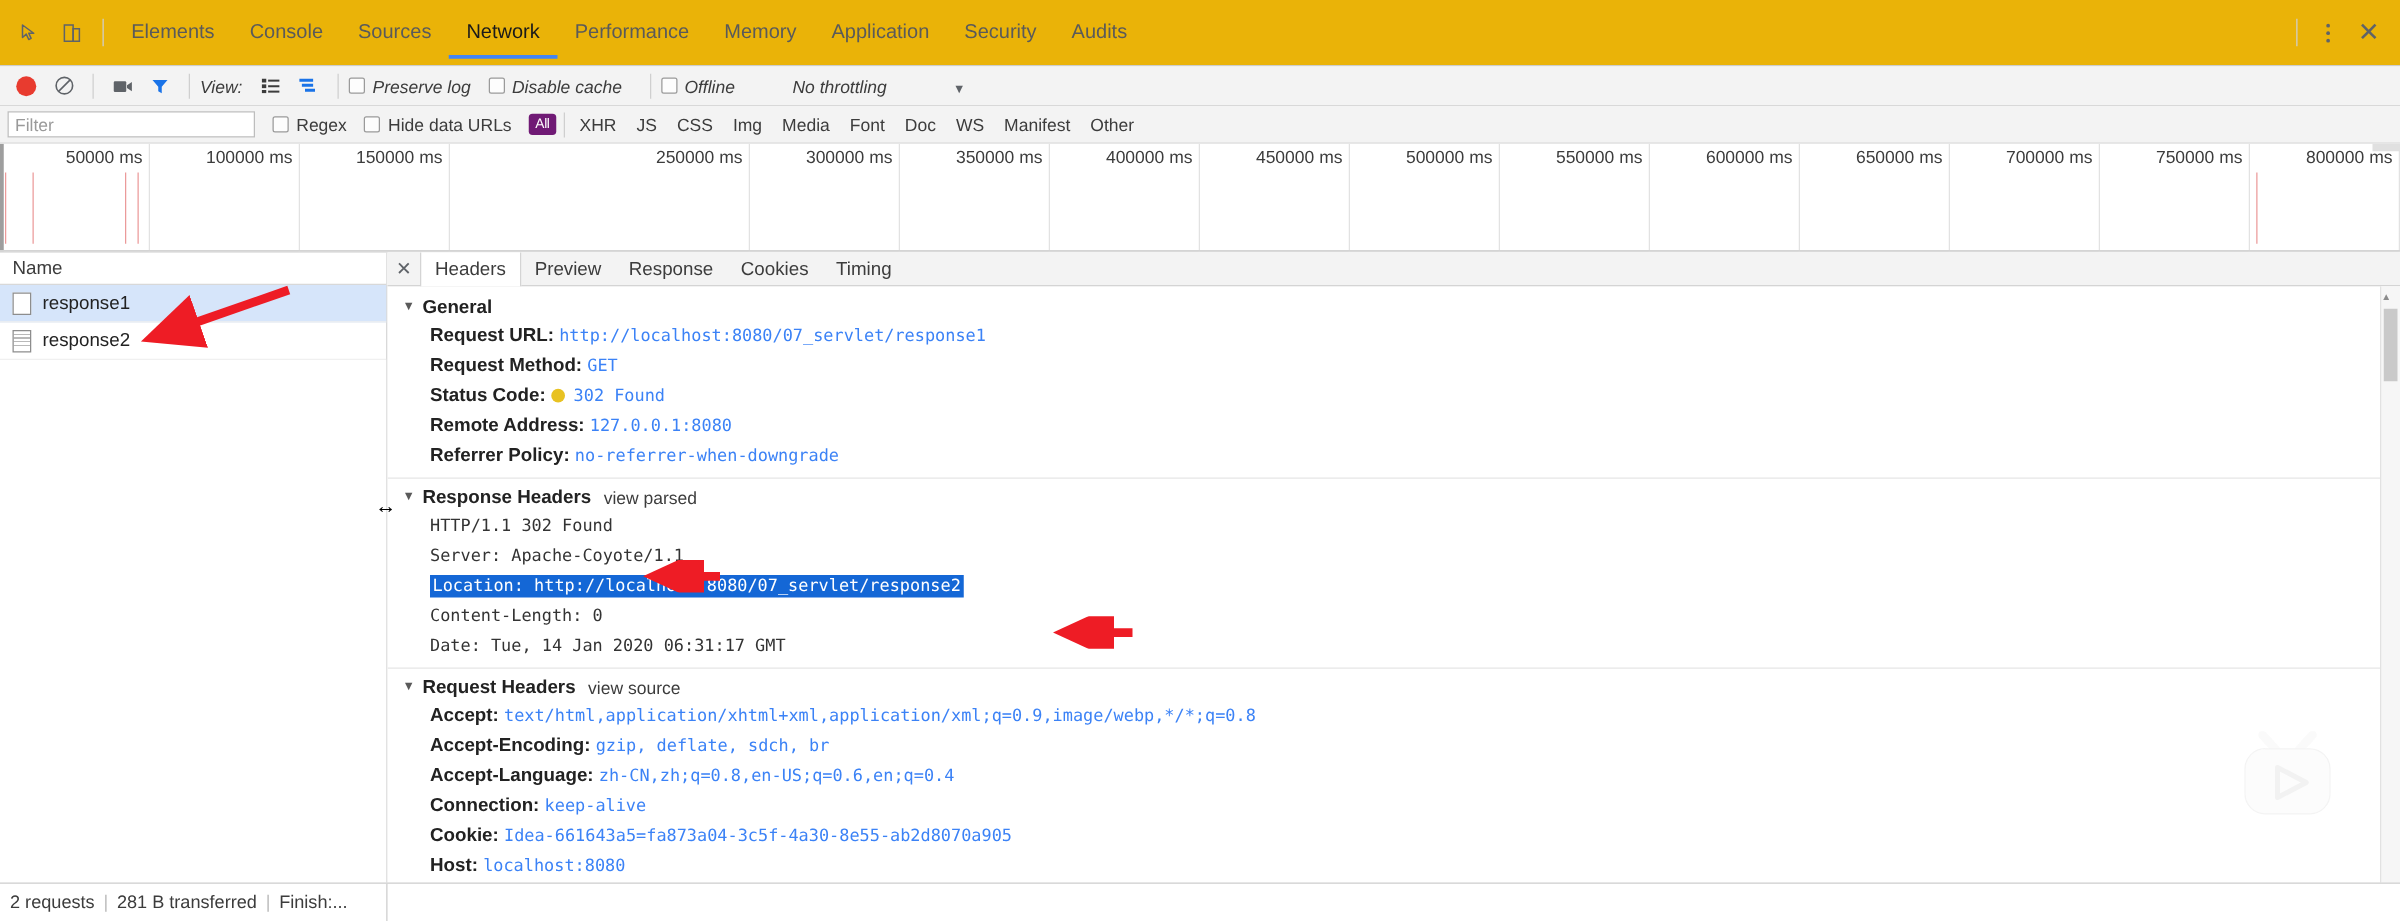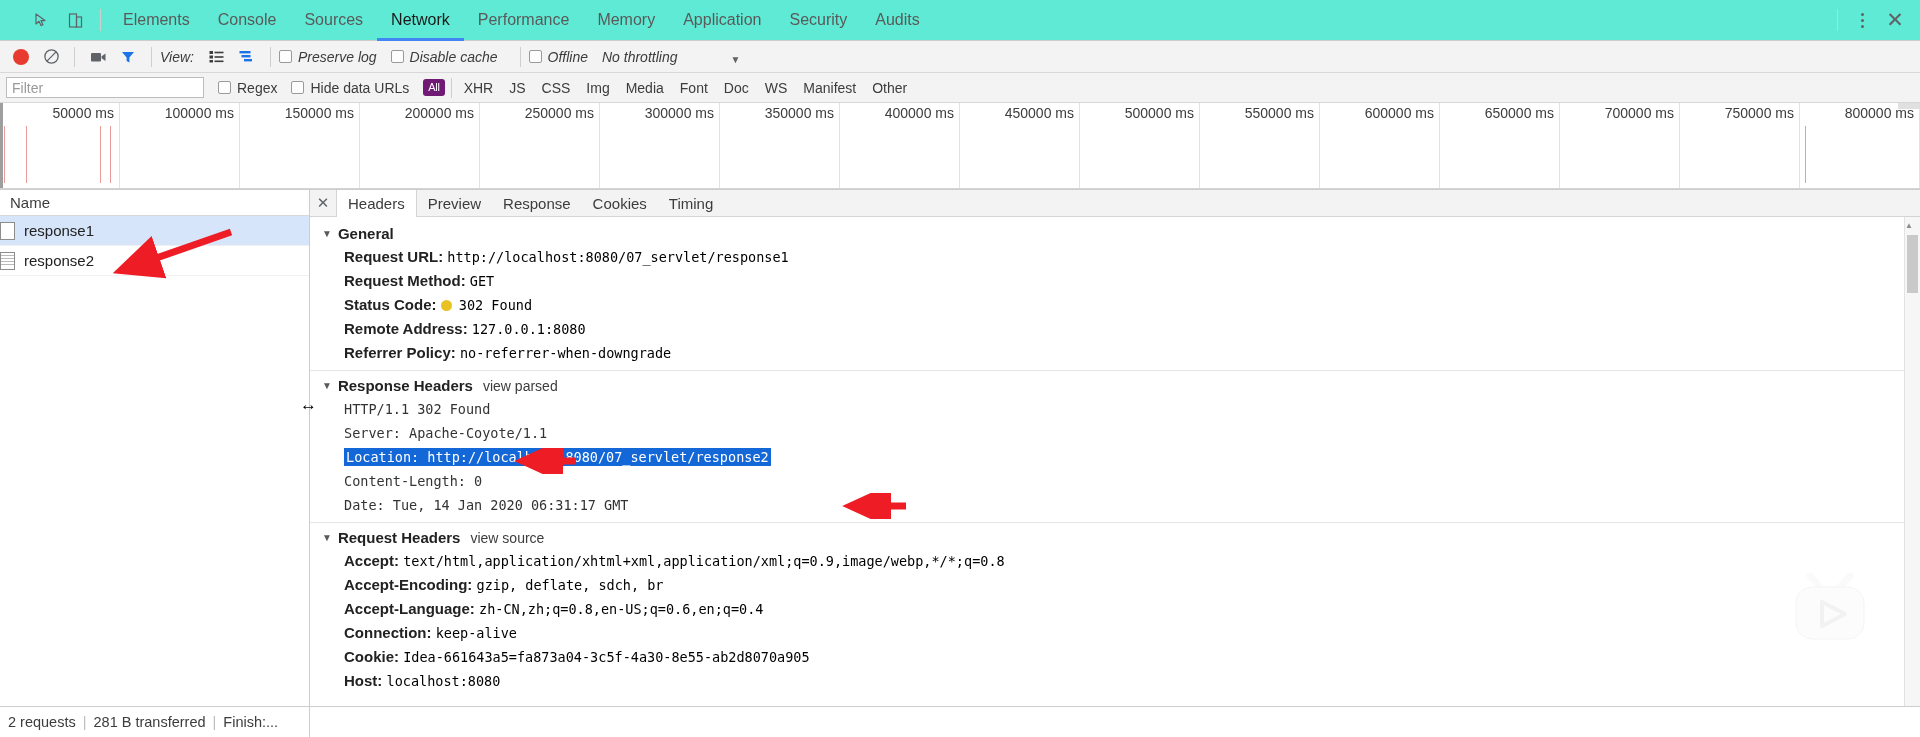--- a/index.html
+++ b/index.html
@@ -8,25 +8,25 @@
     width: 1920px; height: 737px;
     overflow: hidden;
     background: #ffffff;
     font-family: "Liberation Sans", sans-serif;
     -webkit-font-smoothing: antialiased;
   }
   #app { position: relative; width: 1920px; height: 737px; background:#fff; }
 
   
   .tabbar {
-    height: 41px;
+    height: 53px;
     display: flex; align-items: center;
-    background: #5eead4;
+    background: #eab308;
     border-bottom: 1px solid #cdcdcd;
-    padding-left: 24px;
+    padding-left: 6px;
   }
   .tb-icon {
     width: 34px; height: 34px;
     display: flex; align-items: center; justify-content: center;
     cursor: pointer;
   }
   .tb-sep { width:1px; height:22px; background:#cfcfcf; margin:0 8px; }
   .tabs { display: flex; align-items: stretch; height: 41px; }
   .tab {
     padding: 0 14px;
@@ -59,21 +59,21 @@
   }
   .rec-dot { width:16px; height:16px; border-radius:50%; background:#e83b2f; }
   .btn-sq { width:30px; height:26px; display:flex; align-items:center; justify-content:center; cursor:pointer; }
   .vsep { width:1px; height:20px; background:#cfcfcf; margin:0 8px; }
   .viewlabel { margin-right:8px; color:#3c3c3c; font-size:14px; }
   .chk {
     width:13px; height:13px; border:1px solid #9a9a9a; background:#fdfdfd;
     border-radius:2px; display:inline-block; flex:none;
   }
   .chkwrap { display:flex; align-items:center; gap:6px; margin-right:14px; cursor:pointer; white-space:nowrap; }
-  .throttle { display:flex; align-items:flex-end; gap:5px; cursor:pointer; }
+  .throttle { display:flex; align-items:flex-end; gap:5px; cursor:pointer;margin-left:32px; }
   .throttle .caret { margin-left: 48px; font-size:10px; color:#5f6368; }
 
   
   .filterbar {
     height: 30px;
     display:flex; align-items:center;
     background:#f3f3f3;
     border-bottom:1px solid #d8d8d8;
     padding: 0 6px;
     font-size:14px; color:#3c3c3c;
@@ -117,21 +117,21 @@
   .reqpanel { width: 310px; flex:none; background:#fff;
               border-right:1px solid #cdcdcd; display:flex; flex-direction:column; }
   .reqhead {
     height: 26px; display:flex; align-items:center;
     border-bottom:1px solid #d8d8d8;
     font-size:15px; color:#3c3c3c; padding-left: 10px;
     background:#fff;
   }
   .reqrow {
     height: 30px; display:flex; align-items:center; gap:9px;
-    font-size:15px; color:#222; cursor:pointer;
+    padding-left: 10px; font-size:15px; color:#222; cursor:pointer;
     border-bottom:1px solid #f0f0f0;
   }
   .reqrow.selected { background:#d6e5fa; }
   .doc-ico { width:15px; height:18px; border:1px solid #8d8d8d; background:#fff; flex:none; }
   .doc-ico.lines {
     background:
       linear-gradient(to bottom, transparent 2px, #b9b9b9 2px, #b9b9b9 3px, transparent 3px),
       linear-gradient(to bottom, transparent 5px, #b9b9b9 5px, #b9b9b9 6px, transparent 6px),
       linear-gradient(to bottom, transparent 8px, #b9b9b9 8px, #b9b9b9 9px, transparent 9px),
       linear-gradient(to bottom, transparent 11px, #b9b9b9 11px, #b9b9b9 12px, transparent 12px),
@@ -166,21 +166,21 @@
   .section-title {
     display:flex; align-items:center; gap:10px;
     padding: 2px 0 3px 12px;
     font-weight: bold; color:#222; font-size:15px;
   }
   .tri { font-size:10px; color:#5a5a5a; margin-right:-4px; }
   .viewlink { font-weight: normal; color:#3c3c3c; font-size:14px; cursor:pointer; }
   .hr { height:1px; background:#e6e6e6; margin: 5px 0 4px 0; }
   .hrow { padding: 2px 0 2px 34px; line-height: 20px; white-space: nowrap; }
   .hk { font-weight: bold; color:#222; }
-  .hv { font-family:"DejaVu Sans Mono", monospace; color:#000000; font-size:13.5px; }
+  .hv { font-family:"DejaVu Sans Mono", monospace; color:#3b82f6; font-size:13.5px; }
   .mono-line { padding: 2px 0 2px 34px; line-height:20px;
                font-family:"DejaVu Sans Mono", monospace; font-size:13.5px; color:#333;
                white-space: nowrap; }
   .mono-line .hilite { background:#1467d6; color:#fff; padding: 1px 2px; }
   .statusdot { display:inline-block; width:11px; height:11px; border-radius:50%;
                background:#e8c222; vertical-align:-1px; margin-right:3px; }
 
   
   .vscroll { position:absolute; right:0; top:27px; bottom:0; width:16px;
              background:#f6f6f6; border-left:1px solid #e2e2e2; }
@@ -343,23 +343,20 @@
     <div class="ov-ruler" id="ruler">
         <div class="ov-tick" style="left: 0px; width: 120px;">
           <span>50000 ms</span>
         </div>
         <div class="ov-tick" style="left: 120px; width: 120px;">
           <span>100000 ms</span>
         </div>
         <div class="ov-tick" style="left: 240px; width: 120px;">
           <span>150000 ms</span>
         </div>
-        <div class="ov-tick" style="left: 360px; width: 120px;">
-          <span>200000 ms</span>
-        </div>
         <div class="ov-tick" style="left: 480px; width: 120px;">
           <span>250000 ms</span>
         </div>
         <div class="ov-tick" style="left: 600px; width: 120px;">
           <span>300000 ms</span>
         </div>
         <div class="ov-tick" style="left: 720px; width: 120px;">
           <span>350000 ms</span>
         </div>
         <div class="ov-tick" style="left: 840px; width: 120px;">

